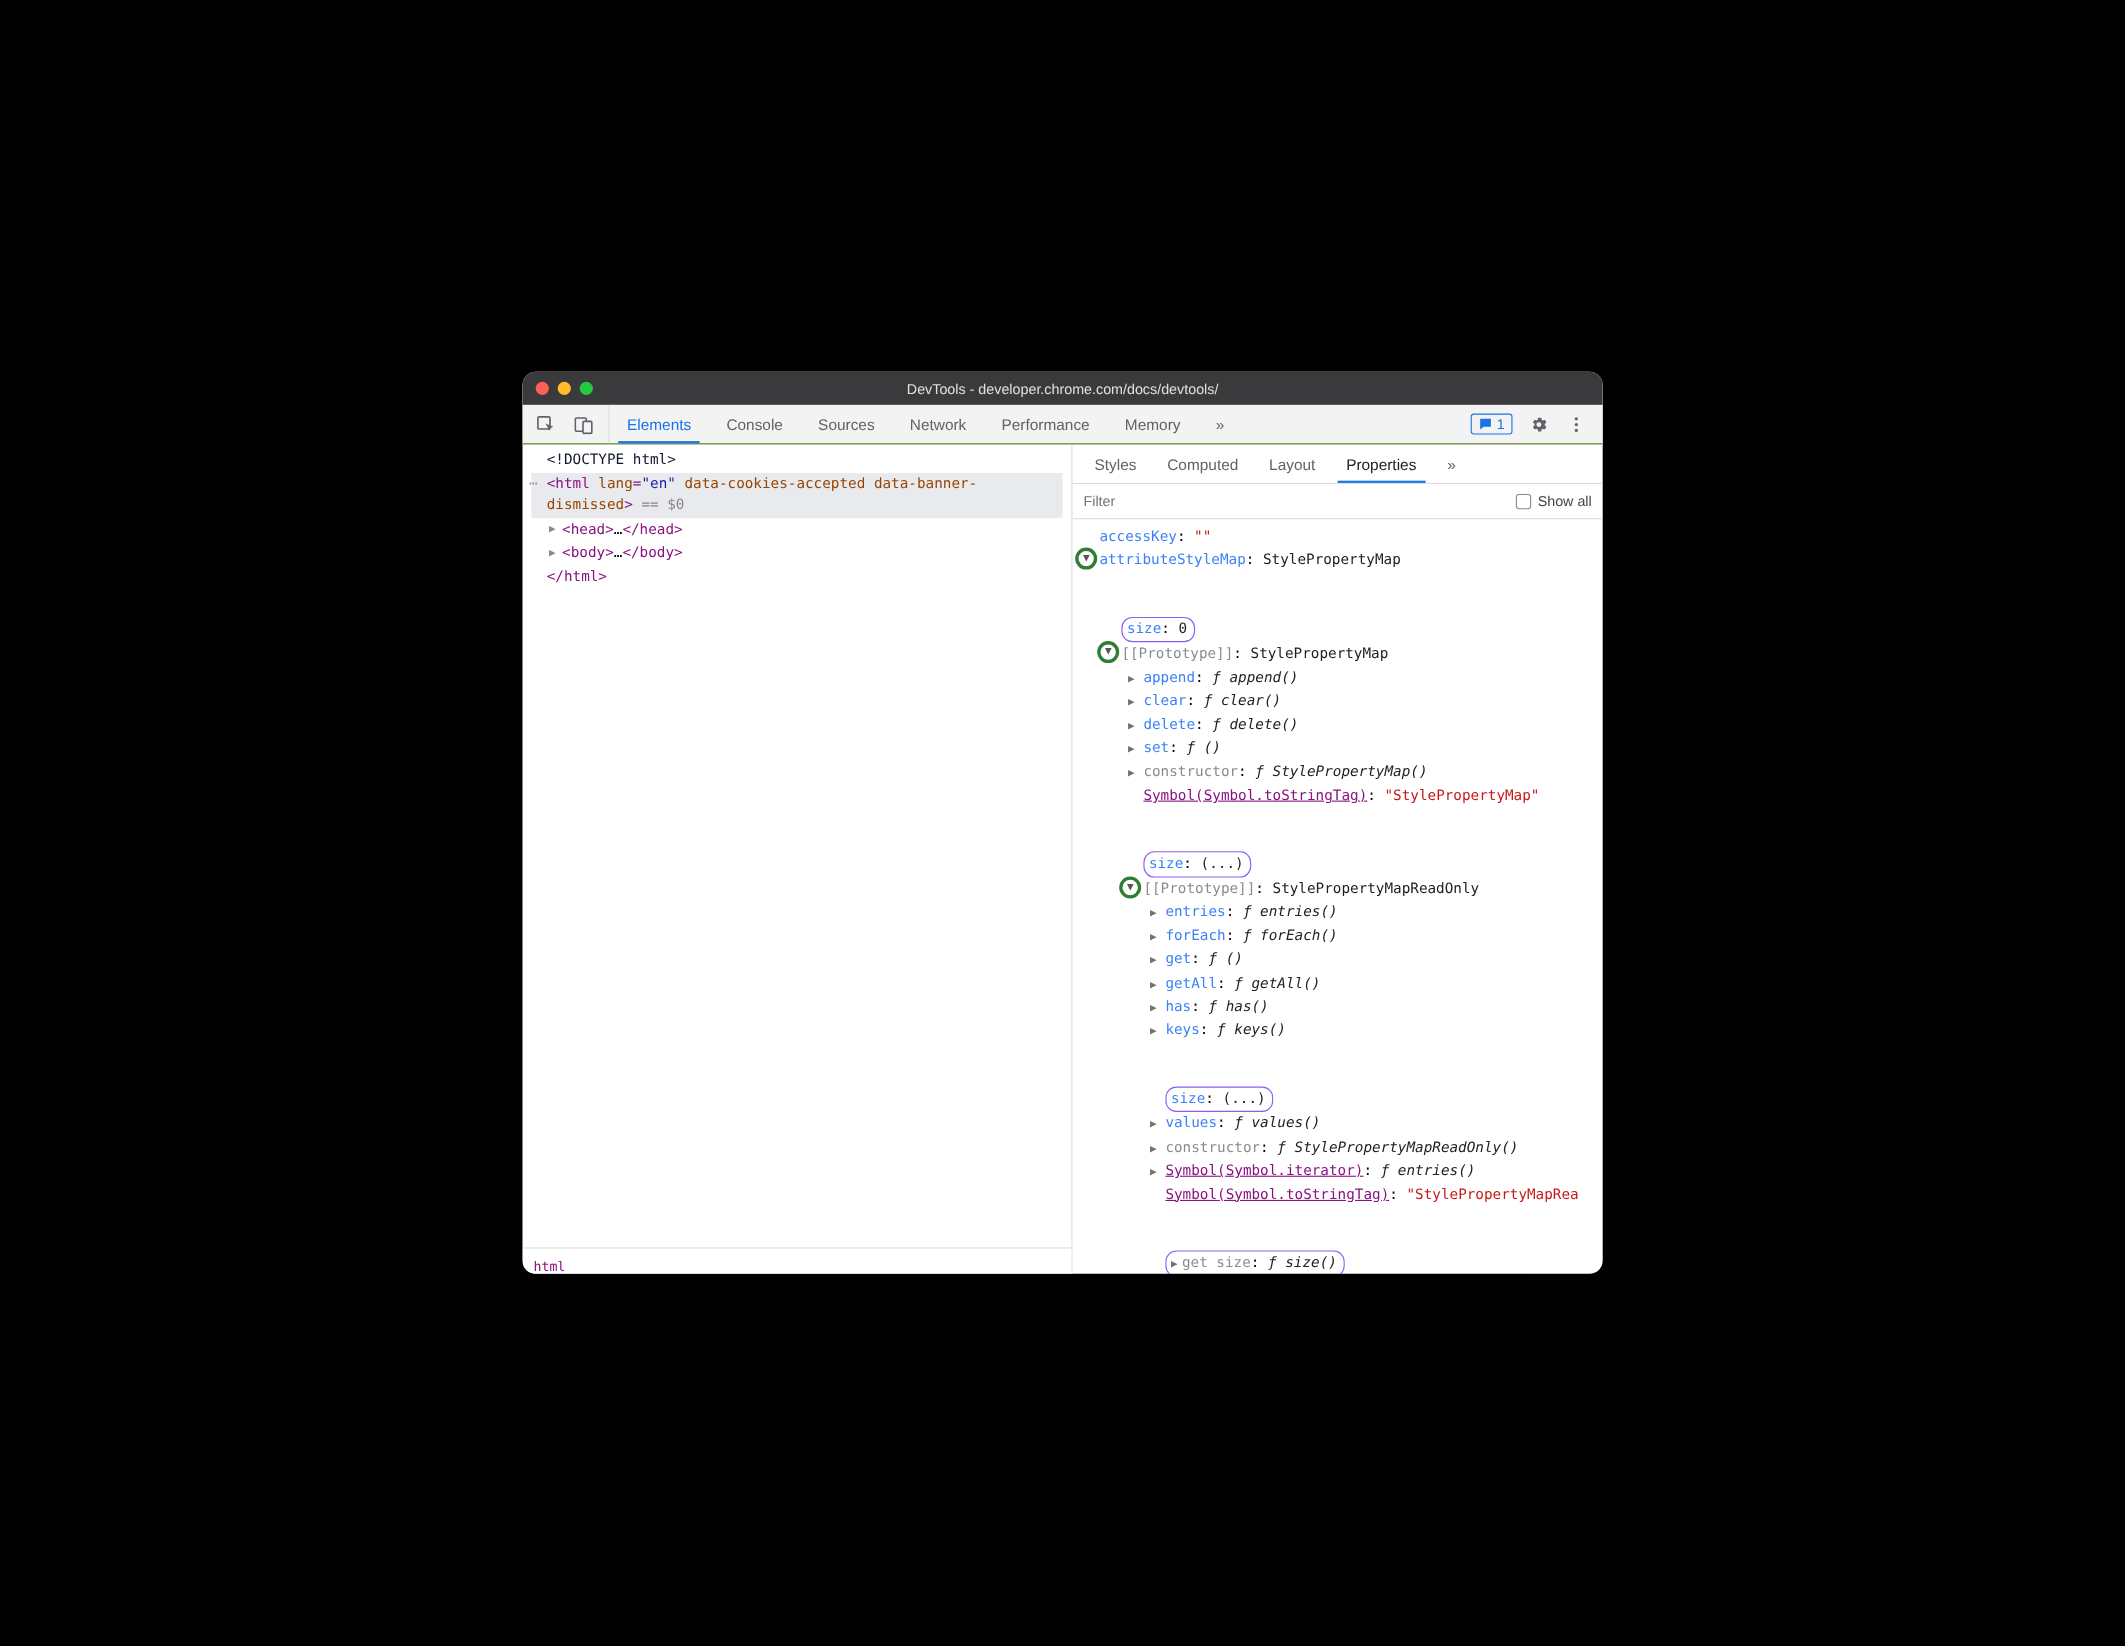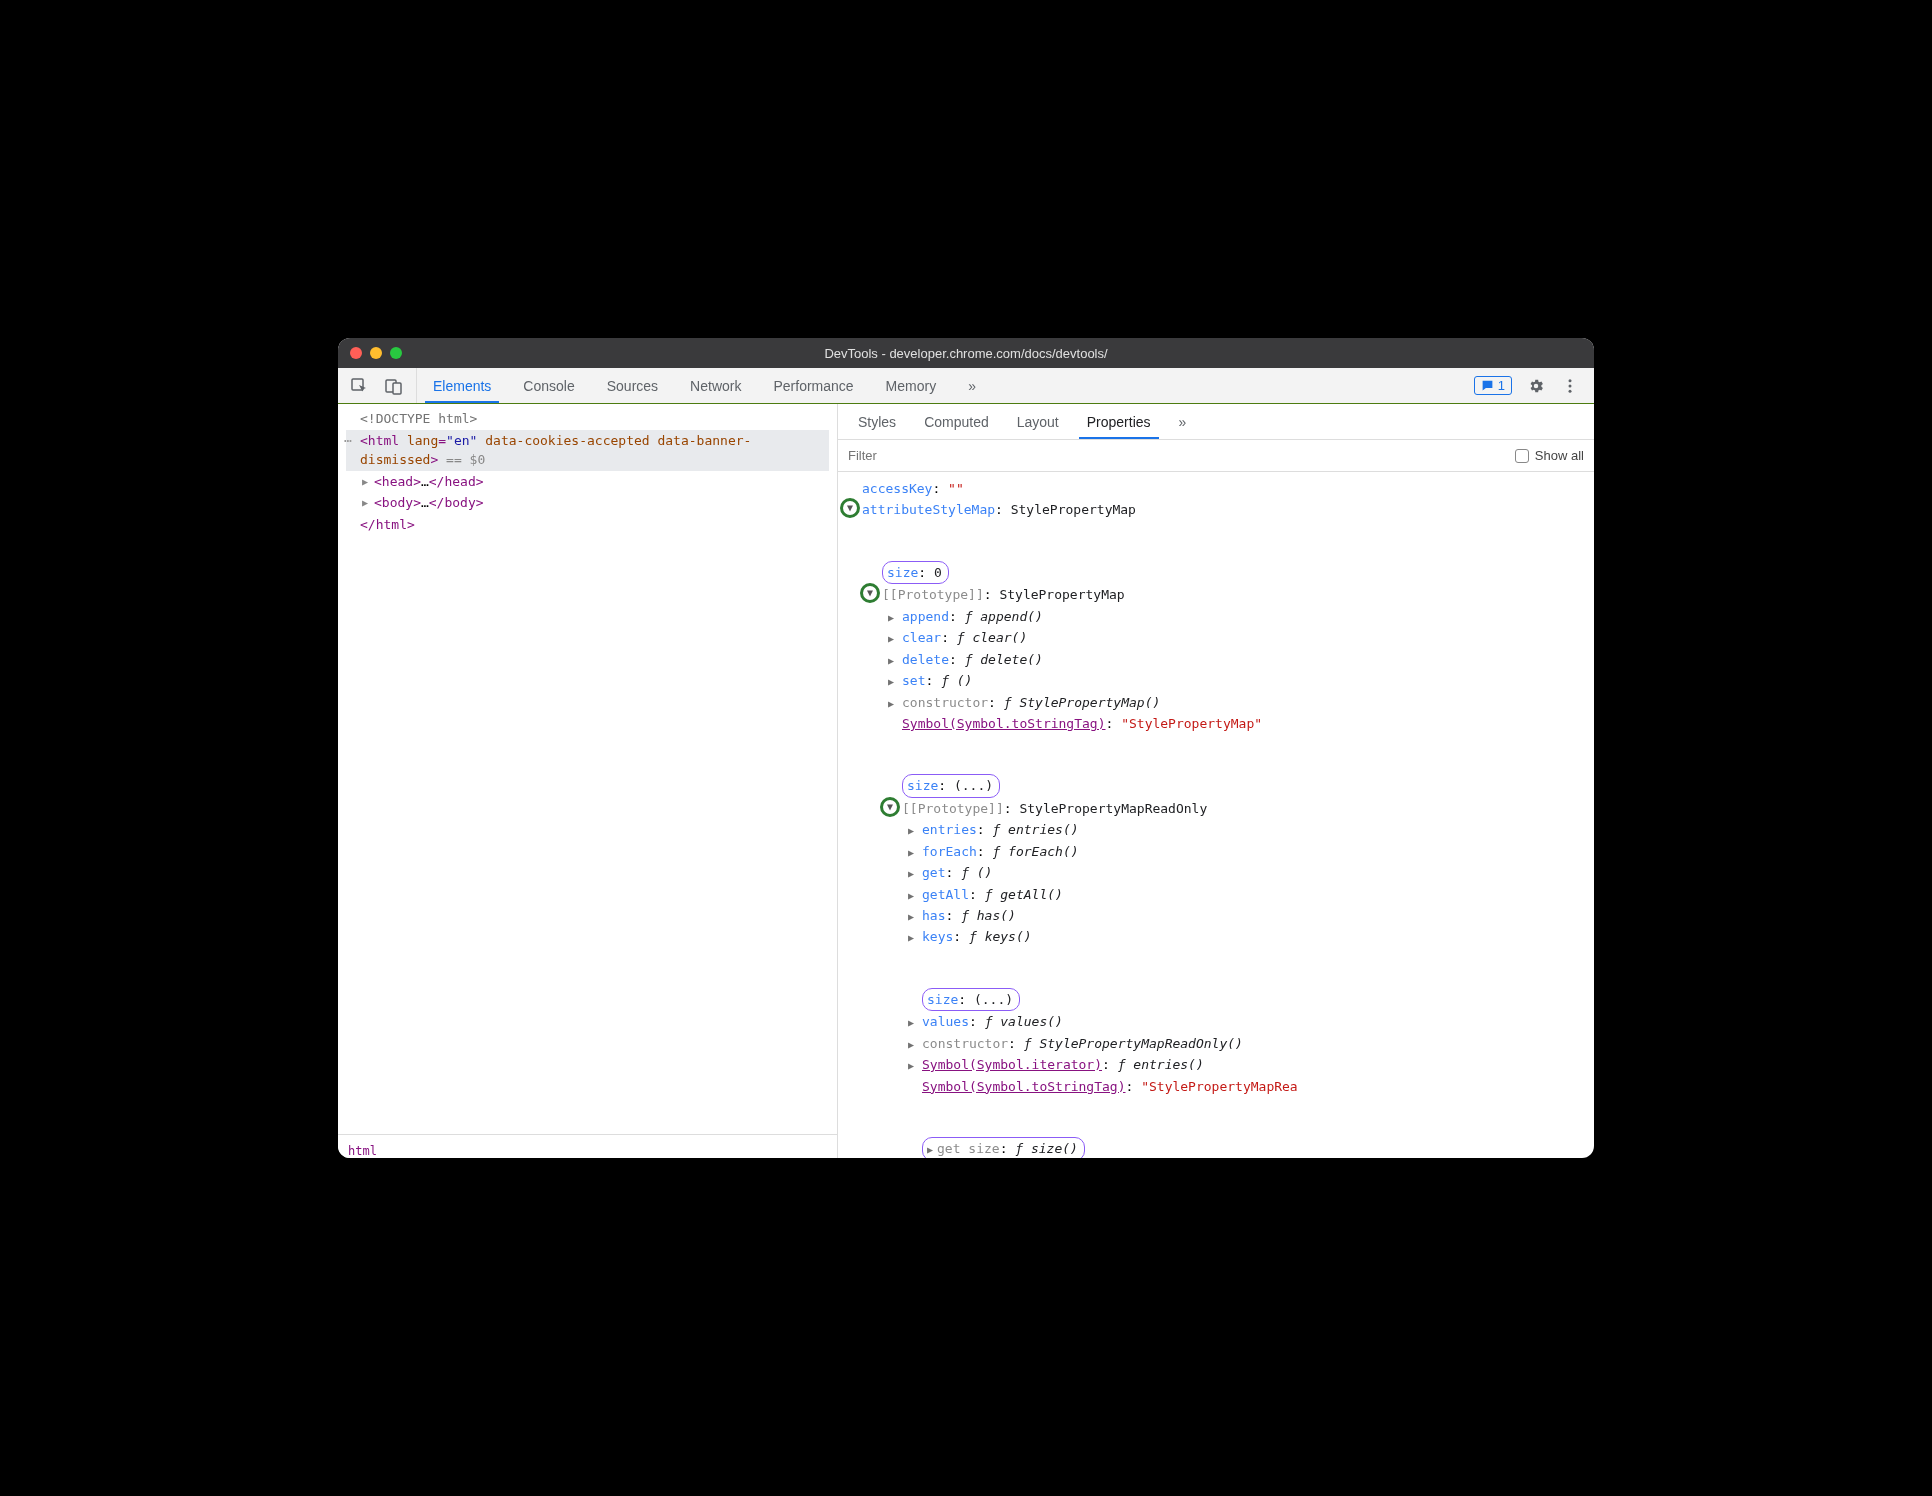--- a/index.html
+++ b/index.html
@@ -6,21 +6,21 @@
 body {
   background: #000;
   font-family: -apple-system, BlinkMacSystemFont, "Segoe UI", sans-serif;
   width: 1932px;
   height: 1496px;
   display: flex;
   align-items: center;
   justify-content: center;
 }
 .window {
-  width: 1256px;
+  width: 982px;
   height: 820px;
   background: #fff;
   border-radius: 12px;
   overflow: hidden;
   box-shadow: 0 20px 60px rgba(0,0,0,0.5);
   display: flex;
   flex-direction: column;
 }
 .titlebar {
   height: 30px;
@@ -100,21 +100,21 @@
   display: flex;
   flex-direction: column;
   font-family: Menlo, Consolas, monospace;
   font-size: 13px;
 }
 .dom-tree { flex: 1; padding: 4px 8px; overflow: auto; }
 .dom-line { white-space: pre-wrap; line-height: 1.5; padding: 1px 0 1px 14px; position: relative; }
 .dom-line.selected { background: #e8eaed; }
 .dom-line.selected::before { content:'⋯'; position:absolute; left:-2px; color:#999; }
 .disclosure { position:absolute; left:2px; top:3px; color:#888; font-size:10px; }
-.doctype { color: #737373; }
+.doctype { color: #0f172a; }
 .tag { color: #881280; }
 .attr-name { color: #994500; }
 .attr-val { color: #1a1aa6; }
 .eq0 { color: #888; }
 .breadcrumb {
   height: 24px;
   border-top: 1px solid #ddd;
   display: flex;
   align-items: flex-end;
   padding: 0 10px;

